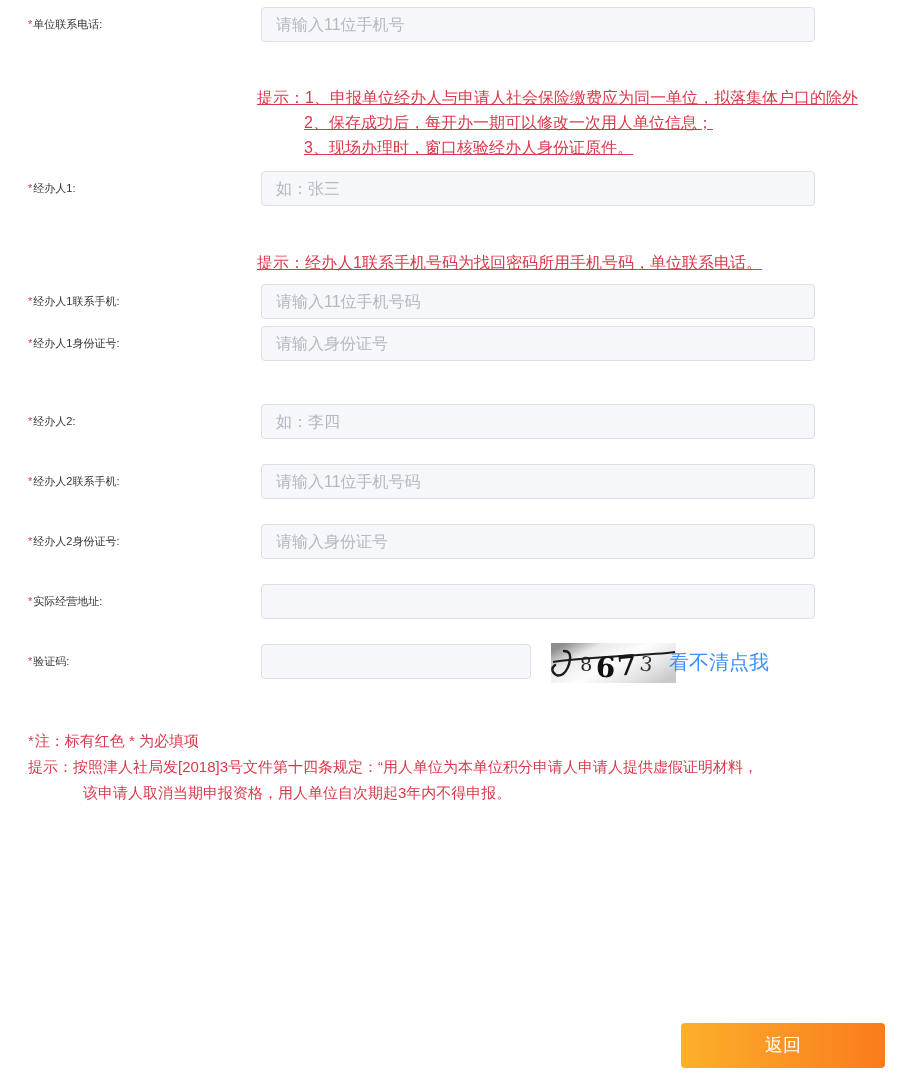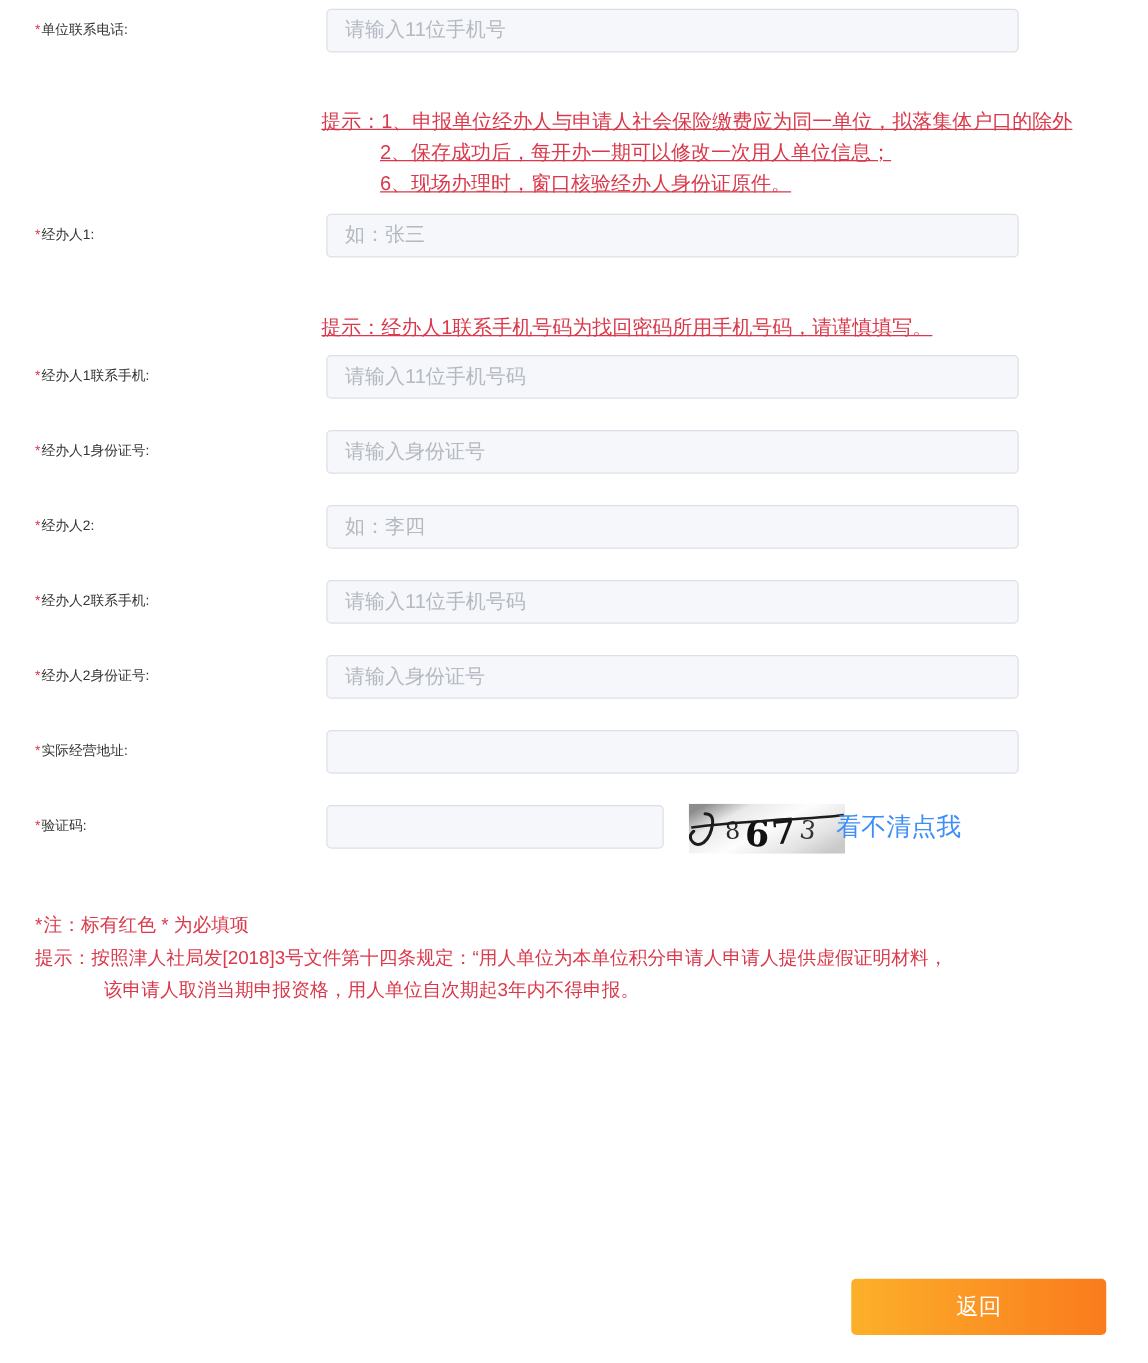--- a/index.html
+++ b/index.html
@@ -58,36 +58,36 @@
 <div class="page">
 
   <div class="frow" style="top:7px">
     <label class="flabel"><span class="req">*</span><span>单位联系电话:</span></label>
     <input class="finput" type="text" placeholder="请输入11位手机号" style="">
   </div>
 
   <div class="hint" style="top:85px">
     <div><span>提示：</span><span>1、申报单位经办人与申请人社会保险缴费应为同一单位，拟落集体户口的除外</span></div>
     <div class="indent">2、保存成功后，每开办一期可以修改一次用人单位信息；</div>
-    <div class="indent">6、现场办理时，窗口核验经办人身份证原件。</div>
+    <div class="indent">3、现场办理时，窗口核验经办人身份证原件。</div>
   </div>
 
   <div class="frow" style="top:171px">
     <label class="flabel"><span class="req">*</span><span>经办人1:</span></label>
     <input class="finput" type="text" placeholder="如：张三" style="">
   </div>
 
-  <div class="hint" style="top:250px">提示：经办人1联系手机号码为找回密码所用手机号码，请谨慎填写。</div>
+  <div class="hint" style="top:250px">提示：经办人1联系手机号码为找回密码所用手机号码，单位联系电话。</div>
 
   <div class="frow" style="top:284px">
     <label class="flabel"><span class="req">*</span><span>经办人1联系手机:</span></label>
     <input class="finput" type="text" placeholder="请输入11位手机号码" style="">
   </div>
 
-  <div class="frow" style="top:344px">
+  <div class="frow" style="top:326px">
     <label class="flabel"><span class="req">*</span><span>经办人1身份证号:</span></label>
     <input class="finput" type="text" placeholder="请输入身份证号" style="">
   </div>
 
   <div class="frow" style="top:404px">
     <label class="flabel"><span class="req">*</span><span>经办人2:</span></label>
     <input class="finput" type="text" placeholder="如：李四" style="">
   </div>
 
   <div class="frow" style="top:464px">

